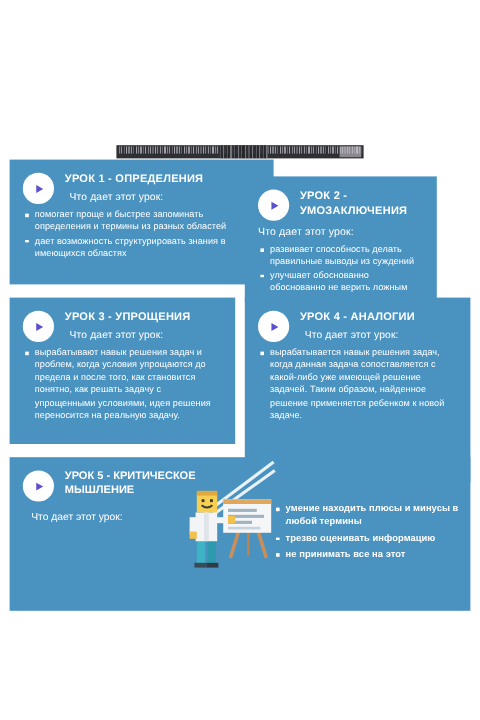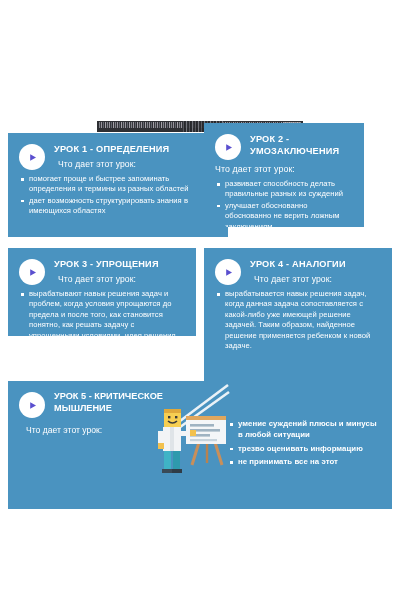--- a/index.html
+++ b/index.html
@@ -77,22 +77,22 @@
 
   
   .card {
     position: absolute;
     background: #4a93c0;
     box-sizing: border-box;
     overflow: hidden;
   }
 
   .card-1 { left: 8px;   top: 133px; width: 220px; height: 104px; }
-  .card-2 { left: 204px; top: 123px; width: 160px; height: 104px; }
-  .card-3 { left: 8px;   top: 248px; width: 188px; height: 88px; }
+  .card-2 { left: 204px; top: 147px; width: 160px; height: 104px; }
+  .card-3 { left: 8px;   top: 248px; width: 188px; height: 122px; }
   .card-4 { left: 204px; top: 248px; width: 188px; height: 154px; }
   .card-5 { left: 8px;   top: 381px; width: 384px; height: 128px; }
 
   
   .card-head {
     display: flex;
     align-items: flex-start;
     padding: 9px 10px 0 11px;
   }
   .play-btn {
@@ -251,21 +251,21 @@
         <svg width="11" height="11" viewBox="0 0 11 11" aria-hidden="true">
           <polygon points="3.2,2.2 9,5.5 3.2,8.8" fill="#5a4fcf"></polygon>
         </svg>
       </div>
       <div class="head-text">
         <div class="lesson-title">УРОК 2 - УМОЗАКЛЮЧЕНИЯ</div>
       </div>
     </div>
     <div class="sub-q-block">Что дает этот урок:</div>
     <ul class="bullets">
-      <li>развивает способность делать правильные разных из суждений</li>
+      <li>развивает способность делать правильные выводы из суждений</li>
       <li>улучшает обоснованно обоснованно не верить ложным заключениям</li>
     </ul>
   </div>
 
   <div class="card card-3">
     <div class="card-head">
       <div class="play-btn">
         <svg width="11" height="11" viewBox="0 0 11 11" aria-hidden="true">
           <polygon points="3.2,2.2 9,5.5 3.2,8.8" fill="#5a4fcf"></polygon>
         </svg>
@@ -351,21 +351,21 @@
             <rect x="12" y="33" width="2.4" height="2.4" fill="#3a3a3a"></rect>
             <rect x="19" y="33" width="2.4" height="2.4" fill="#3a3a3a"></rect>
 
             <path d="M12,38 Q16.5,42 21,38" stroke="#3a3a3a" stroke-width="1.6" fill="none"></path>
           </svg>
         </div>
       </div>
 
       <div class="c5-right">
         <ul class="bullets">
-          <li>умение суждений плюсы и минусы в любой ситуации</li>
+          <li>умение находить плюсы и минусы в любой термины</li>
           <li>трезво оценивать информацию</li>
           <li>не принимать все на этот</li>
         </ul>
       </div>
     </div>
   </div>
 
 </div>
 
 </body></html>

